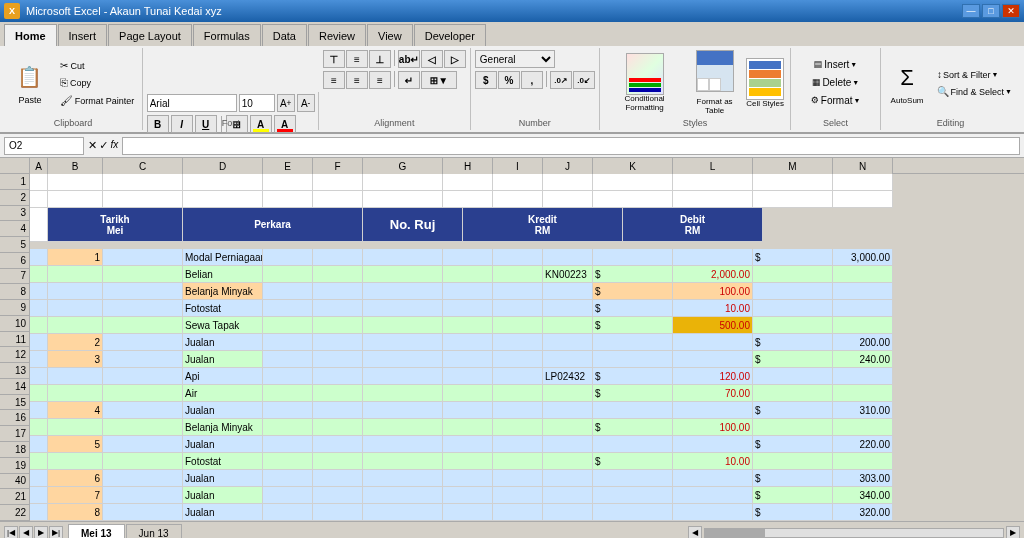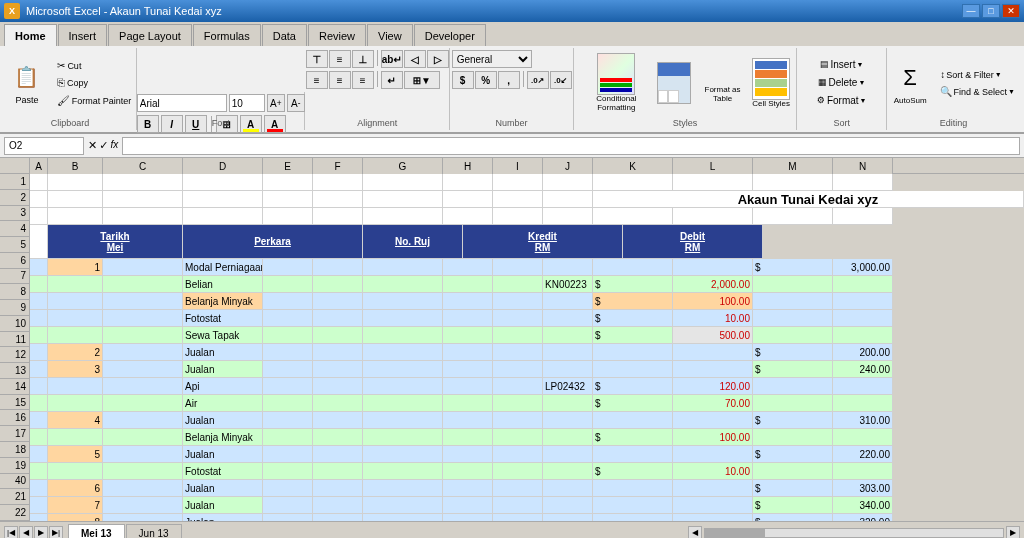--- a/index.html
+++ b/index.html
@@ -253,21 +253,21 @@
       border-right: 1px solid #d0d0d0;
       border-bottom: 1px solid #d0d0d0;
       font-size: 10px;
       padding: 0 2px;
       overflow: hidden;
       white-space: nowrap;
       display: flex;
       align-items: center;
       background: white;
     }
-    .cell-center { justify-content: center; text-decoration: underline; }
+    .cell-center { justify-content: center; }
     .sheet-tab {
       padding: 2px 12px;
       font-size: 10px;
       border: 1px solid #aaa;
       border-bottom: none;
       background: #d4d0c8;
       cursor: pointer;
       height: 18px;
       display: flex; align-items: center;
     }
@@ -405,21 +405,21 @@
     <div class="ribbon-group-content" style="gap:4px;">
       <div style="display:flex;flex-direction:column;align-items:center;cursor:pointer;">
         <div style="width:38px;height:42px;background:linear-gradient(135deg,#ffe0e0,#e0ffe0,#e0e0ff);border:1px solid #aaa;display:flex;flex-direction:column;justify-content:flex-end;padding:2px;">
           <div style="height:4px;background:#f00;margin-bottom:1px;"></div>
           <div style="height:4px;background:#0a0;margin-bottom:1px;"></div>
           <div style="height:4px;background:#00a;"></div>
         </div>
         <span style="font-size:8px;text-align:center;line-height:1.1;">Conditional
 Formatting</span>
       </div>
-      <div style="display:flex;flex-direction:row;align-items:flex-end;cursor:pointer;gap:6px;">
+      <div style="display:flex;flex-direction:column;align-items:center;cursor:pointer;gap:6px;">
         <div style="width:38px;height:42px;background:white;border:1px solid #aaa;display:grid;grid-template-columns:1fr 1fr 1fr;grid-template-rows:1fr 1fr 1fr;">
           <div style="background:#4472c4;"></div>
             <div style="background:#4472c4;"></div>
             <div style="background:#4472c4;"></div>
           <div style="background:#d6e4f0;"></div>
             <div style="background:#d6e4f0;"></div>
             <div style="background:#d6e4f0;"></div>
           <div style="background:#white;border:1px solid #ccc;"></div>
             <div style="background:white;border:1px solid #ccc;"></div>
             <div style="background:#d6e4f0;"></div>
@@ -452,21 +452,21 @@
         <span style="font-size:9px;">▦</span>
         <span style="margin-left:2px;">Delete</span>
         <span class="dropdown-arrow">▼</span>
       </div>
       <div class="ribbon-btn-small">
         <span style="font-size:9px;">⚙</span>
         <span style="margin-left:2px;">Format</span>
         <span class="dropdown-arrow">▼</span>
       </div>
     </div>
-    <span class="ribbon-group-label">Sort</span>
+    <span class="ribbon-group-label">Select</span>
   </div>
 
   <div class="ribbon-group" style="min-width:120px;border-right:none;">
     <div class="ribbon-group-content" style="gap:4px;">
       <div class="ribbon-btn-large">
         <div class="icon-large" style="font-size:22px;">Σ</div>
         <span style="font-size:8px;">AutoSum</span>
       </div>
       <div style="display:flex;flex-direction:column;gap:2px;">
         <div class="ribbon-btn-small">
@@ -555,54 +555,41 @@
           <div class="cell" style="width: 80px; min-width: 80px;"></div>
           <div class="cell" style="width: 50px; min-width: 50px;"></div>
           <div class="cell" style="width: 50px; min-width: 50px;"></div>
           <div class="cell" style="width: 50px; min-width: 50px;"></div>
           <div class="cell" style="width: 80px; min-width: 80px;"></div>
           <div class="cell" style="width: 80px; min-width: 80px;"></div>
           <div class="cell" style="width: 80px; min-width: 80px;"></div>
           <div class="cell" style="width: 60px; min-width: 60px;"></div>
         </div>
         <div class="grid-row">
-          <div class="cell" style="width: 18px; min-width: 18px; background: white;"></div>
-          <div class="cell" style="width: 55px; min-width: 55px; background: white;"></div>
-          <div class="cell" style="width: 80px; min-width: 80px; background: white;"></div>
-          <div class="cell" style="width: 80px; min-width: 80px; background: white;"></div>
-          <div class="cell" style="width: 50px; min-width: 50px; background: white;"></div>
-          <div class="cell" style="width: 50px; min-width: 50px; background: white;"></div>
-          <div class="cell" style="width: 80px; min-width: 80px; background: white;"></div>
-          <div class="cell" style="width: 50px; min-width: 50px; background: white;"></div>
-          <div class="cell" style="width: 50px; min-width: 50px; background: white;"></div>
-          <div class="cell" style="width: 50px; min-width: 50px; background: white;"></div>
-          <div class="cell" style="width: 863px; min-width: 80px; justify-content: center; font-weight: bold; font-size: 13px;">Akaun Tunai Kedai xyz</div>
-        </div>
-        <div class="grid-row">
           <div class="cell" style="width: 18px; min-width: 18px;"></div>
           <div class="cell" style="width: 55px; min-width: 55px;"></div>
           <div class="cell" style="width: 80px; min-width: 80px;"></div>
           <div class="cell" style="width: 80px; min-width: 80px;"></div>
           <div class="cell" style="width: 50px; min-width: 50px;"></div>
           <div class="cell" style="width: 50px; min-width: 50px;"></div>
           <div class="cell" style="width: 80px; min-width: 80px;"></div>
           <div class="cell" style="width: 50px; min-width: 50px;"></div>
           <div class="cell" style="width: 50px; min-width: 50px;"></div>
           <div class="cell" style="width: 50px; min-width: 50px;"></div>
           <div class="cell" style="width: 80px; min-width: 80px;"></div>
           <div class="cell" style="width: 80px; min-width: 80px;"></div>
           <div class="cell" style="width: 80px; min-width: 80px;"></div>
           <div class="cell" style="width: 60px; min-width: 60px;"></div>
         </div>
         <div class="grid-row" style="height: 34px;">
           <div class="cell cell-center" style="width: 18px; height: 34px; min-height: 34px; background: white;"></div>
           <div class="cell cell-center" style="width: 135px; min-width: 135px; height: 34px; min-height: 34px; background: rgb(42, 63, 143); color: white; font-weight: bold; font-size: 10px; text-align: center; white-space: pre;">Tarikh
 Mei</div>
           <div class="cell cell-center" style="width: 180px; min-width: 180px; height: 34px; min-height: 34px; background: rgb(42, 63, 143); color: white; font-weight: bold; font-size: 10px; text-align: center; white-space: pre;">Perkara</div>
-          <div class="cell cell-center" style="width: 100px; min-width: 100px; height: 34px; min-height: 34px; background: rgb(42, 63, 143); color: white; font-weight: bold; font-size: 10px; text-align: center; white-space: pre;">No. Ruj</div>
+          <div class="cell cell-center" style="width: 100px; min-width: 100px; height: 34px; min-height: 34px; background: rgb(42, 63, 143); color: white; font-weight: bold; font-size: 13px; text-align: center; white-space: pre;">No. Ruj</div>
           <div class="cell cell-center" style="width: 160px; min-width: 160px; height: 34px; min-height: 34px; background: rgb(42, 63, 143); color: white; font-weight: bold; font-size: 10px; text-align: center; white-space: pre;">Kredit
 RM</div>
           <div class="cell cell-center" style="width: 140px; min-width: 140px; height: 34px; min-height: 34px; background: rgb(42, 63, 143); color: white; font-weight: bold; font-size: 10px; text-align: center; white-space: pre;">Debit
 RM</div>
         </div>
         <div class="grid-row"></div>
         <div class="grid-row">
           <div class="cell" style="width: 18px; min-width: 18px; background: rgb(204, 229, 255);"></div>
           <div class="cell" style="width: 55px; min-width: 55px; background: rgb(255, 214, 160); justify-content: flex-end;">1</div>
           <div class="cell" style="width: 80px; min-width: 80px; background: rgb(204, 229, 255);"></div>
@@ -671,21 +658,21 @@
           <div class="cell" style="width: 55px; min-width: 55px; background: rgb(204, 255, 204);"></div>
           <div class="cell" style="width: 80px; min-width: 80px; background: rgb(204, 255, 204);"></div>
           <div class="cell" style="width: 80px; min-width: 80px; background: rgb(204, 255, 204);">Sewa Tapak</div>
           <div class="cell" style="width: 50px; min-width: 50px; background: rgb(204, 255, 204);"></div>
           <div class="cell" style="width: 50px; min-width: 50px; background: rgb(204, 255, 204);"></div>
           <div class="cell" style="width: 80px; min-width: 80px; background: rgb(204, 255, 204);"></div>
           <div class="cell" style="width: 50px; min-width: 50px; background: rgb(204, 255, 204);"></div>
           <div class="cell" style="width: 50px; min-width: 50px; background: rgb(204, 255, 204);"></div>
           <div class="cell" style="width: 50px; min-width: 50px; background: rgb(204, 255, 204);"></div>
           <div class="cell" style="width: 80px; min-width: 80px; background: rgb(204, 255, 204);">$</div>
-          <div class="cell" style="width: 80px; min-width: 80px; background: #e5e5e5; color: rgb(204, 0, 0); justify-content: flex-end;">500.00</div>
+          <div class="cell" style="width: 80px; min-width: 80px; background: #eab308; color: rgb(204, 0, 0); justify-content: flex-end;">500.00</div>
           <div class="cell" style="width: 80px; min-width: 80px; background: rgb(204, 255, 204);"></div>
           <div class="cell" style="width: 60px; min-width: 60px; background: rgb(204, 255, 204);"></div>
         </div>
         <div class="grid-row">
           <div class="cell" style="width: 18px; min-width: 18px; background: rgb(204, 229, 255);"></div>
           <div class="cell" style="width: 55px; min-width: 55px; background: rgb(255, 214, 160); justify-content: flex-end;">2</div>
           <div class="cell" style="width: 80px; min-width: 80px; background: rgb(204, 229, 255);"></div>
           <div class="cell" style="width: 80px; min-width: 80px; background: rgb(204, 229, 255);">Jualan</div>
           <div class="cell" style="width: 50px; min-width: 50px; background: rgb(204, 229, 255);"></div>
           <div class="cell" style="width: 50px; min-width: 50px; background: rgb(204, 229, 255);"></div>

